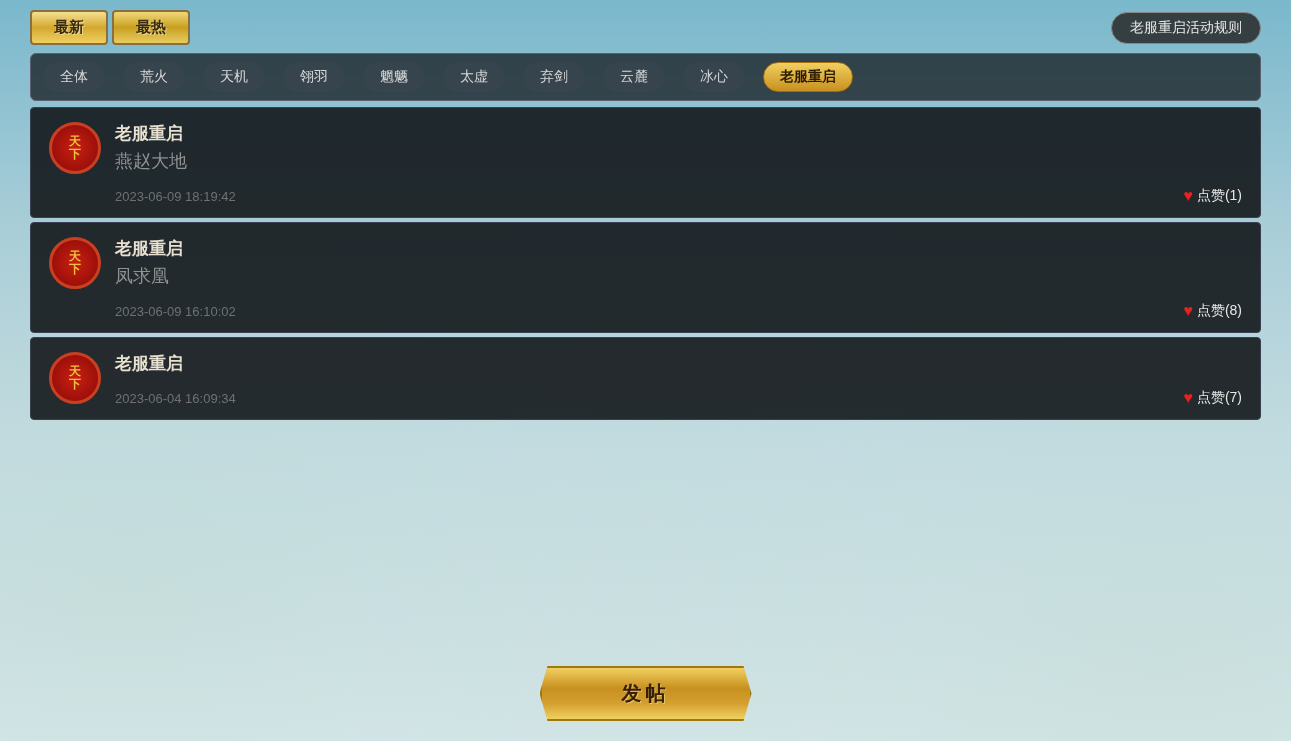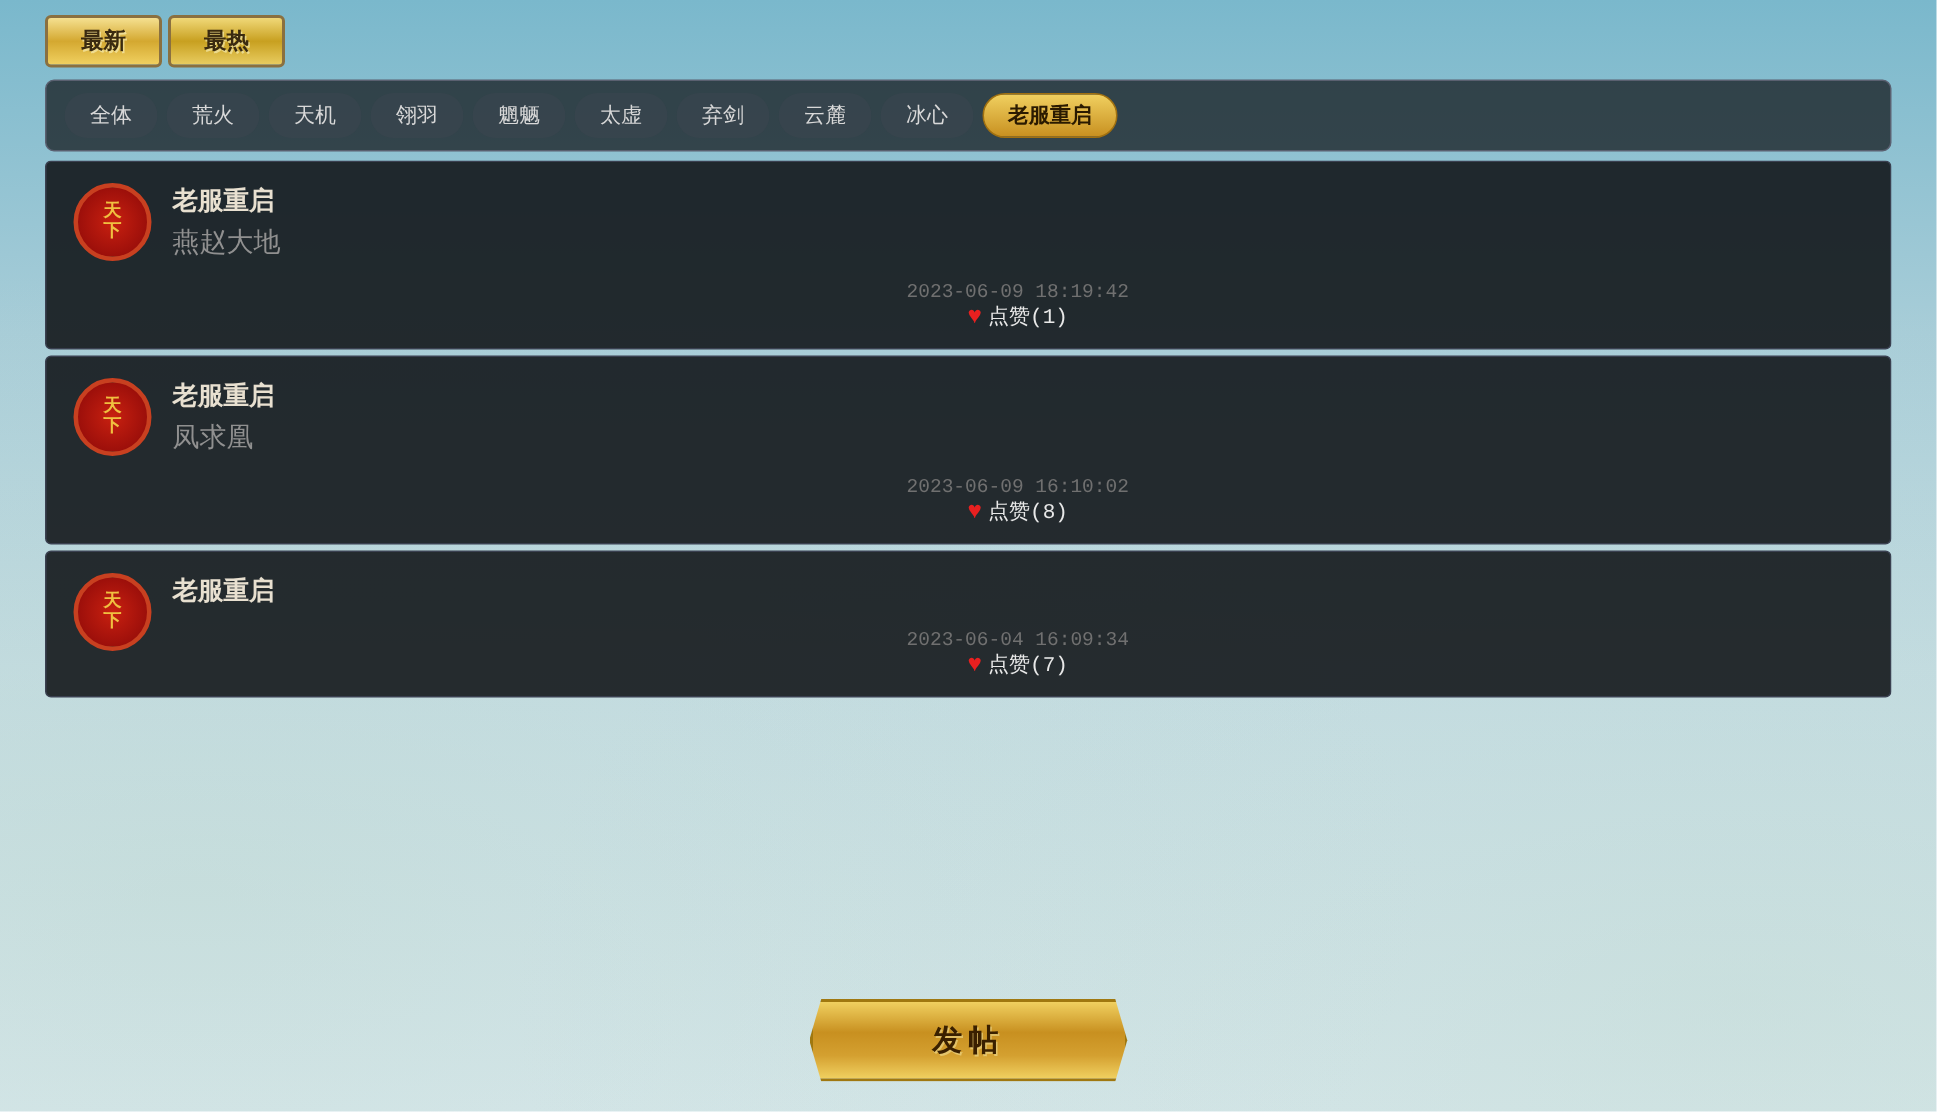--- a/index.html
+++ b/index.html
@@ -1,19 +1,18 @@
 <!DOCTYPE html>
 <html><head>
   <meta charset="utf-8">
   <style>
     * {
       margin: 0;
       padding: 0;
       box-sizing: border-box;
-      font-family: Liberation Mono, monospace;
     }
 
     body {
       width: 1291px;
       height: 741px;
       overflow: hidden;
       font-family: 'Microsoft YaHei', '微软雅黑', SimSun, sans-serif;
       background: linear-gradient(180deg, #7ab8cc 0%, #a8cdd8 30%, #c5dde5 60%, #d8e8ee 100%);
       position: relative;
     }
@@ -81,21 +80,21 @@
     }
 
     
     .category-panel {
       width: 100%;
       background: rgba(20, 25, 30, 0.75);
       border: 1px solid #5a6070;
       border-radius: 6px;
       padding: 8px 12px;
       display: flex;
-      gap: 6px;
+      gap: 18px;
       align-items: center;
       margin-bottom: 6px;
       flex-wrap: nowrap;
     }
 
     .cat-tab {
       padding: 5px 16px;
       border-radius: 16px;
       font-size: 14px;
       cursor: pointer;
@@ -168,21 +167,20 @@
     .post-author {
       font-size: 18px;
       color: #909090;
     }
 
     .post-footer {
       display: flex;
       justify-content: space-between;
       align-items: center;
       margin-top: 10px;
-      flex-direction: column;
     }
 
     .post-time {
       font-size: 13px;
       color: #707070;
     }
 
     .post-like {
       display: flex;
       align-items: center;
@@ -230,20 +228,21 @@
 
 <div class="bg-overlay"></div>
 
 <div class="main-container">
 
   <div class="top-bar">
     <div class="top-left-buttons">
       <button class="tab-btn active">最新</button>
       <button class="tab-btn">最热</button>
     </div>
+    <button class="rules-btn">老服重启活动规则</button>
   </div>
 
   <div class="category-panel" id="cat-panel">
   <button class="cat-tab">全体</button>
       <button class="cat-tab">荒火</button>
       <button class="cat-tab">天机</button>
       <button class="cat-tab">翎羽</button>
       <button class="cat-tab">魍魉</button>
       <button class="cat-tab">太虚</button>
       <button class="cat-tab">弃剑</button>

